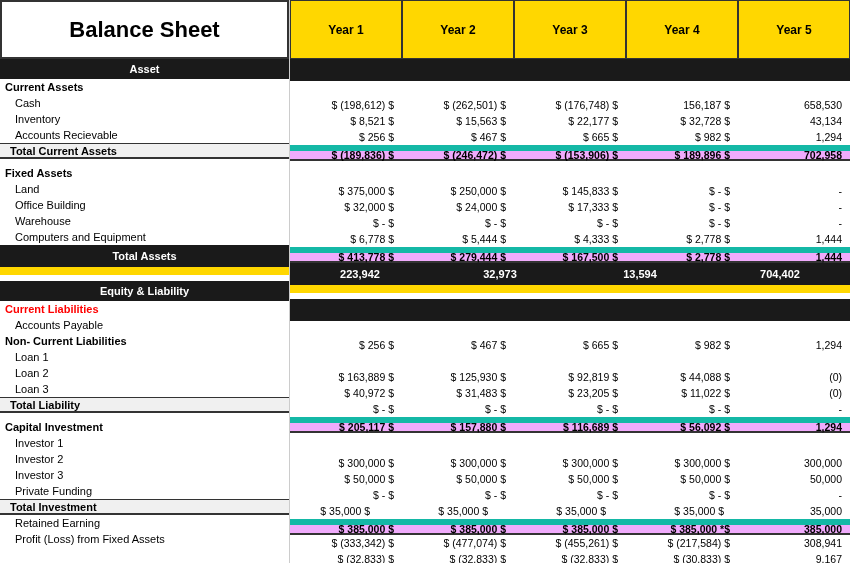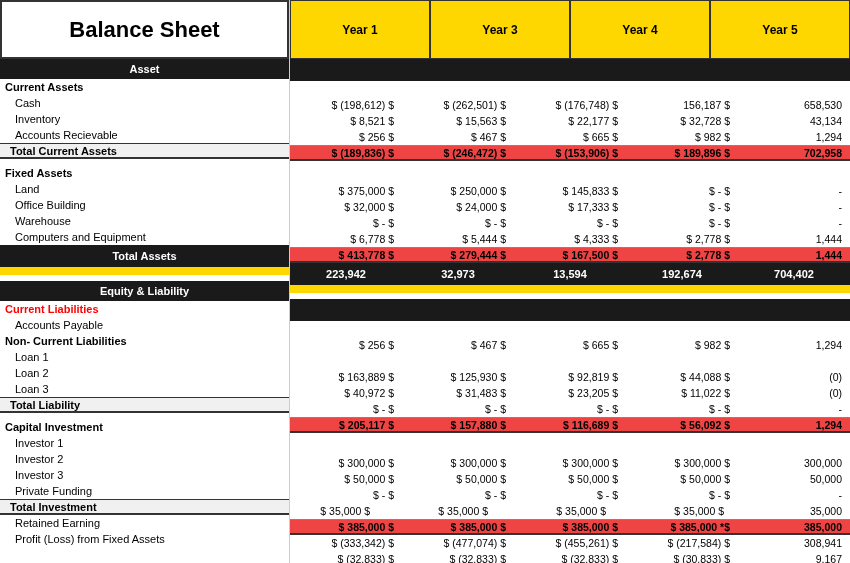--- a/index.html
+++ b/index.html
@@ -94,21 +94,21 @@
       height: 16px;
       text-align: right;
       padding: 1px 8px 1px 2px;
       font-size: 10.5px;
       display: flex;
       align-items: center;
       justify-content: flex-end;
       white-space: nowrap;
     }
     .data-cell.bold { font-weight: bold; }
-    .data-cell.total-row { font-weight: bold; border-top: 1px solid #14b8a6; border-bottom: 2px solid #333; background: #ef4444; }
+    .data-cell.total-row { font-weight: bold; border-top: 6px solid #14b8a6; border-bottom: 2px solid #333; background: #f0abfc; }
     .data-total-assets {
       background: #1a1a1a;
       color: #fff;
       font-weight: bold;
       text-align: center;
       height: 22px;
       display: flex;
       align-items: center;
       justify-content: center;
       font-size: 11px;
@@ -177,20 +177,23 @@
     <div class="row-label indent">Retained Earning</div>
     <div class="row-label indent">Profit (Loss) from Fixed Assets</div>
 
   </div>
 
   <div class="right-panel">
 
     <div class="years-header">
       <div class="year-col">
           <span>Year 1</span>
+        </div>
+      <div class="year-col">
+          <span>Year 2</span>
         </div>
       <div class="year-col">
           <span>Year 3</span>
         </div>
       <div class="year-col">
           <span>Year 4</span>
         </div>
       <div class="year-col">
           <span>Year 5</span>
         </div>
@@ -299,21 +302,20 @@
         <div class="data-cell bold total-row" style="flex:1;">$ 279,444 $</div>
         <div class="data-cell bold total-row" style="flex:1;">$ 167,500 $</div>
         <div class="data-cell bold total-row" style="flex:1;">$ 2,778 $</div>
         <div class="data-cell bold total-row" style="flex:1;">1,444</div>
       </div>
 
       <div style="display:flex; height:22px; background:#0c4a6e;">
         <div class="data-total-assets" style="flex:1;">223,942</div>
         <div class="data-total-assets" style="flex:1;">32,973</div>
         <div class="data-total-assets" style="flex:1;">13,594</div>
-        <div class="data-total-assets" style="flex:1;">192,674</div>
         <div class="data-total-assets" style="flex:1;">704,402</div>
       </div>
 
       <div style="display:flex; height:8px; background:#FFD700;">
         <div style="flex:1;"></div>
           <div style="flex:1;"></div>
           <div style="flex:1;"></div>
           <div style="flex:1;"></div>
           <div style="flex:1;"></div>
       </div>

